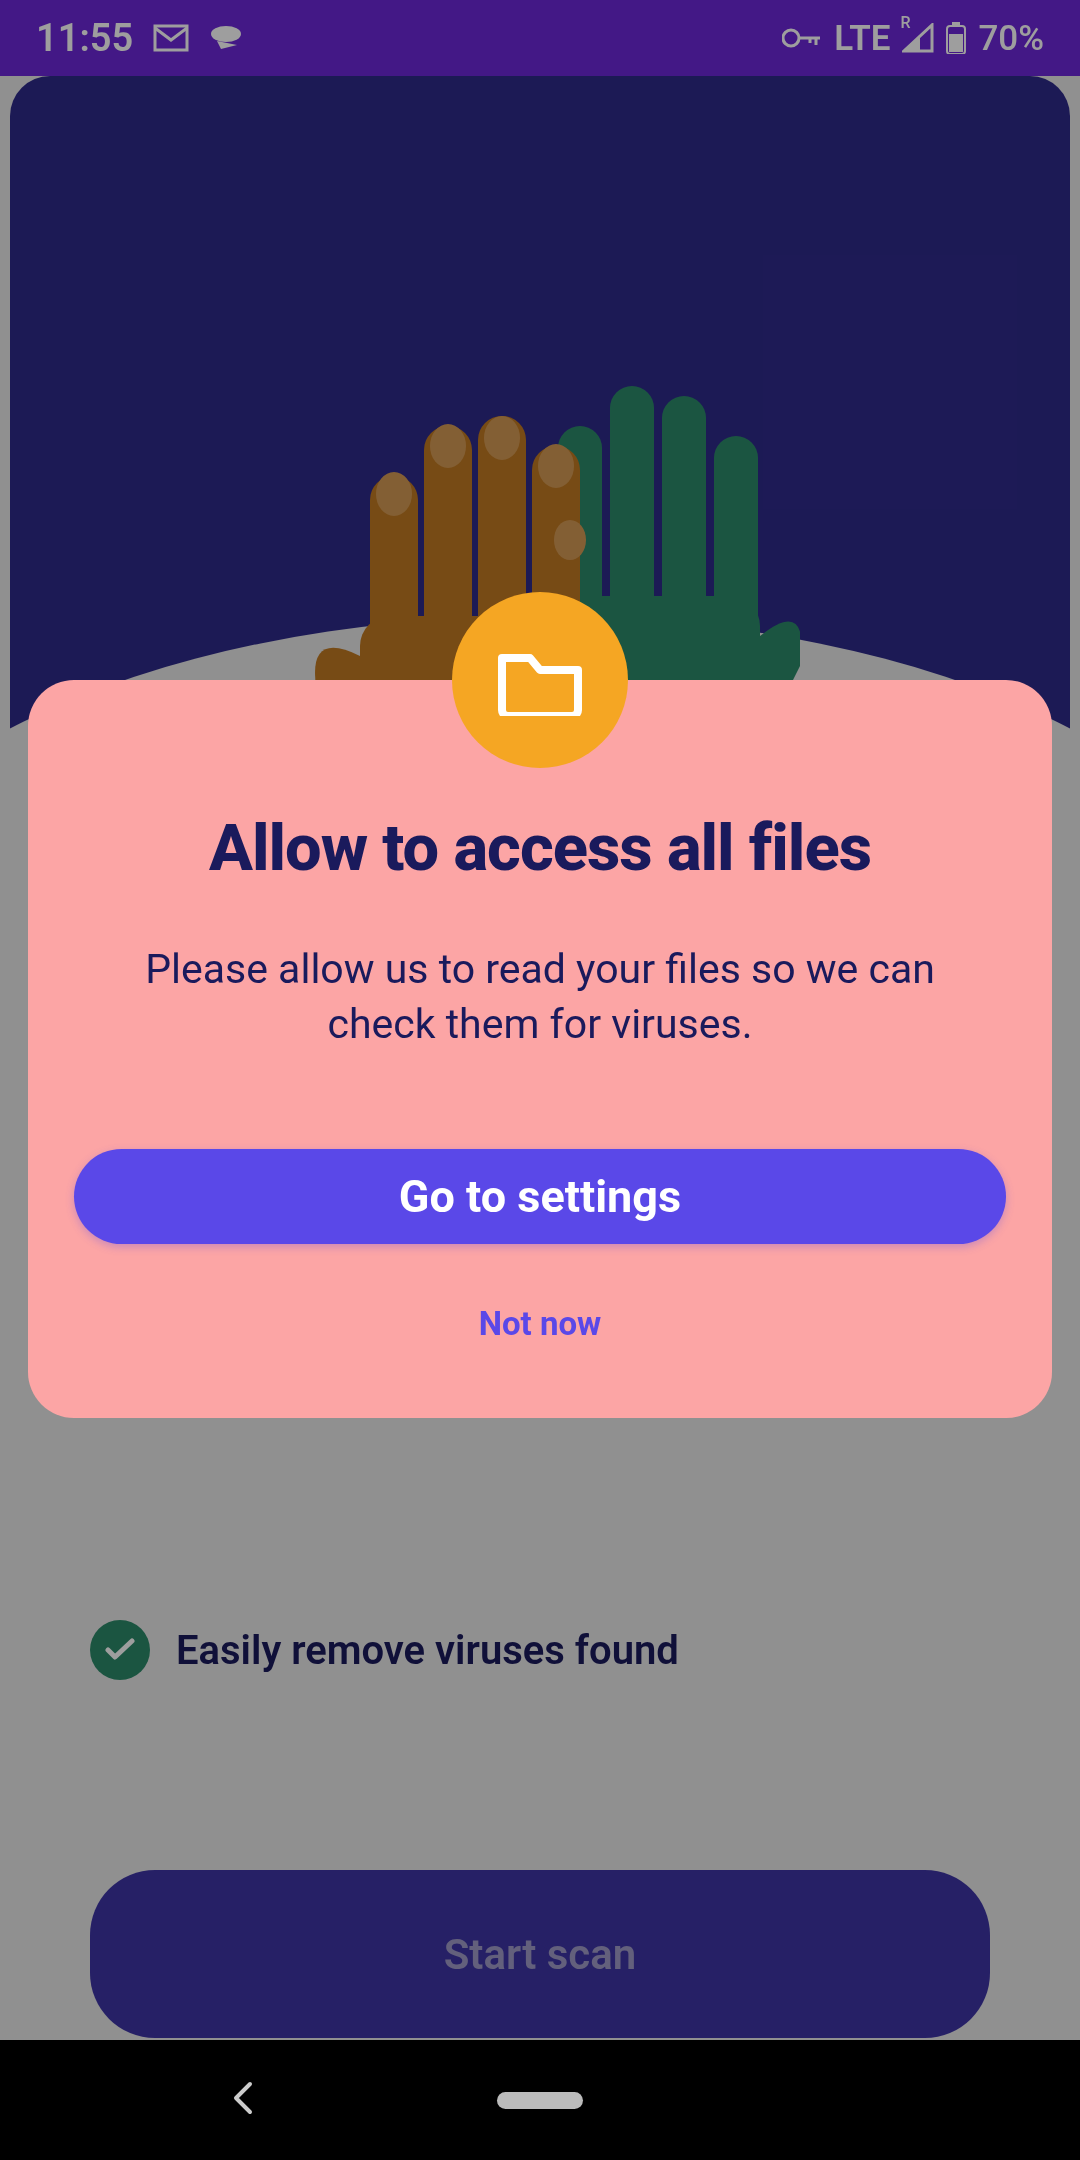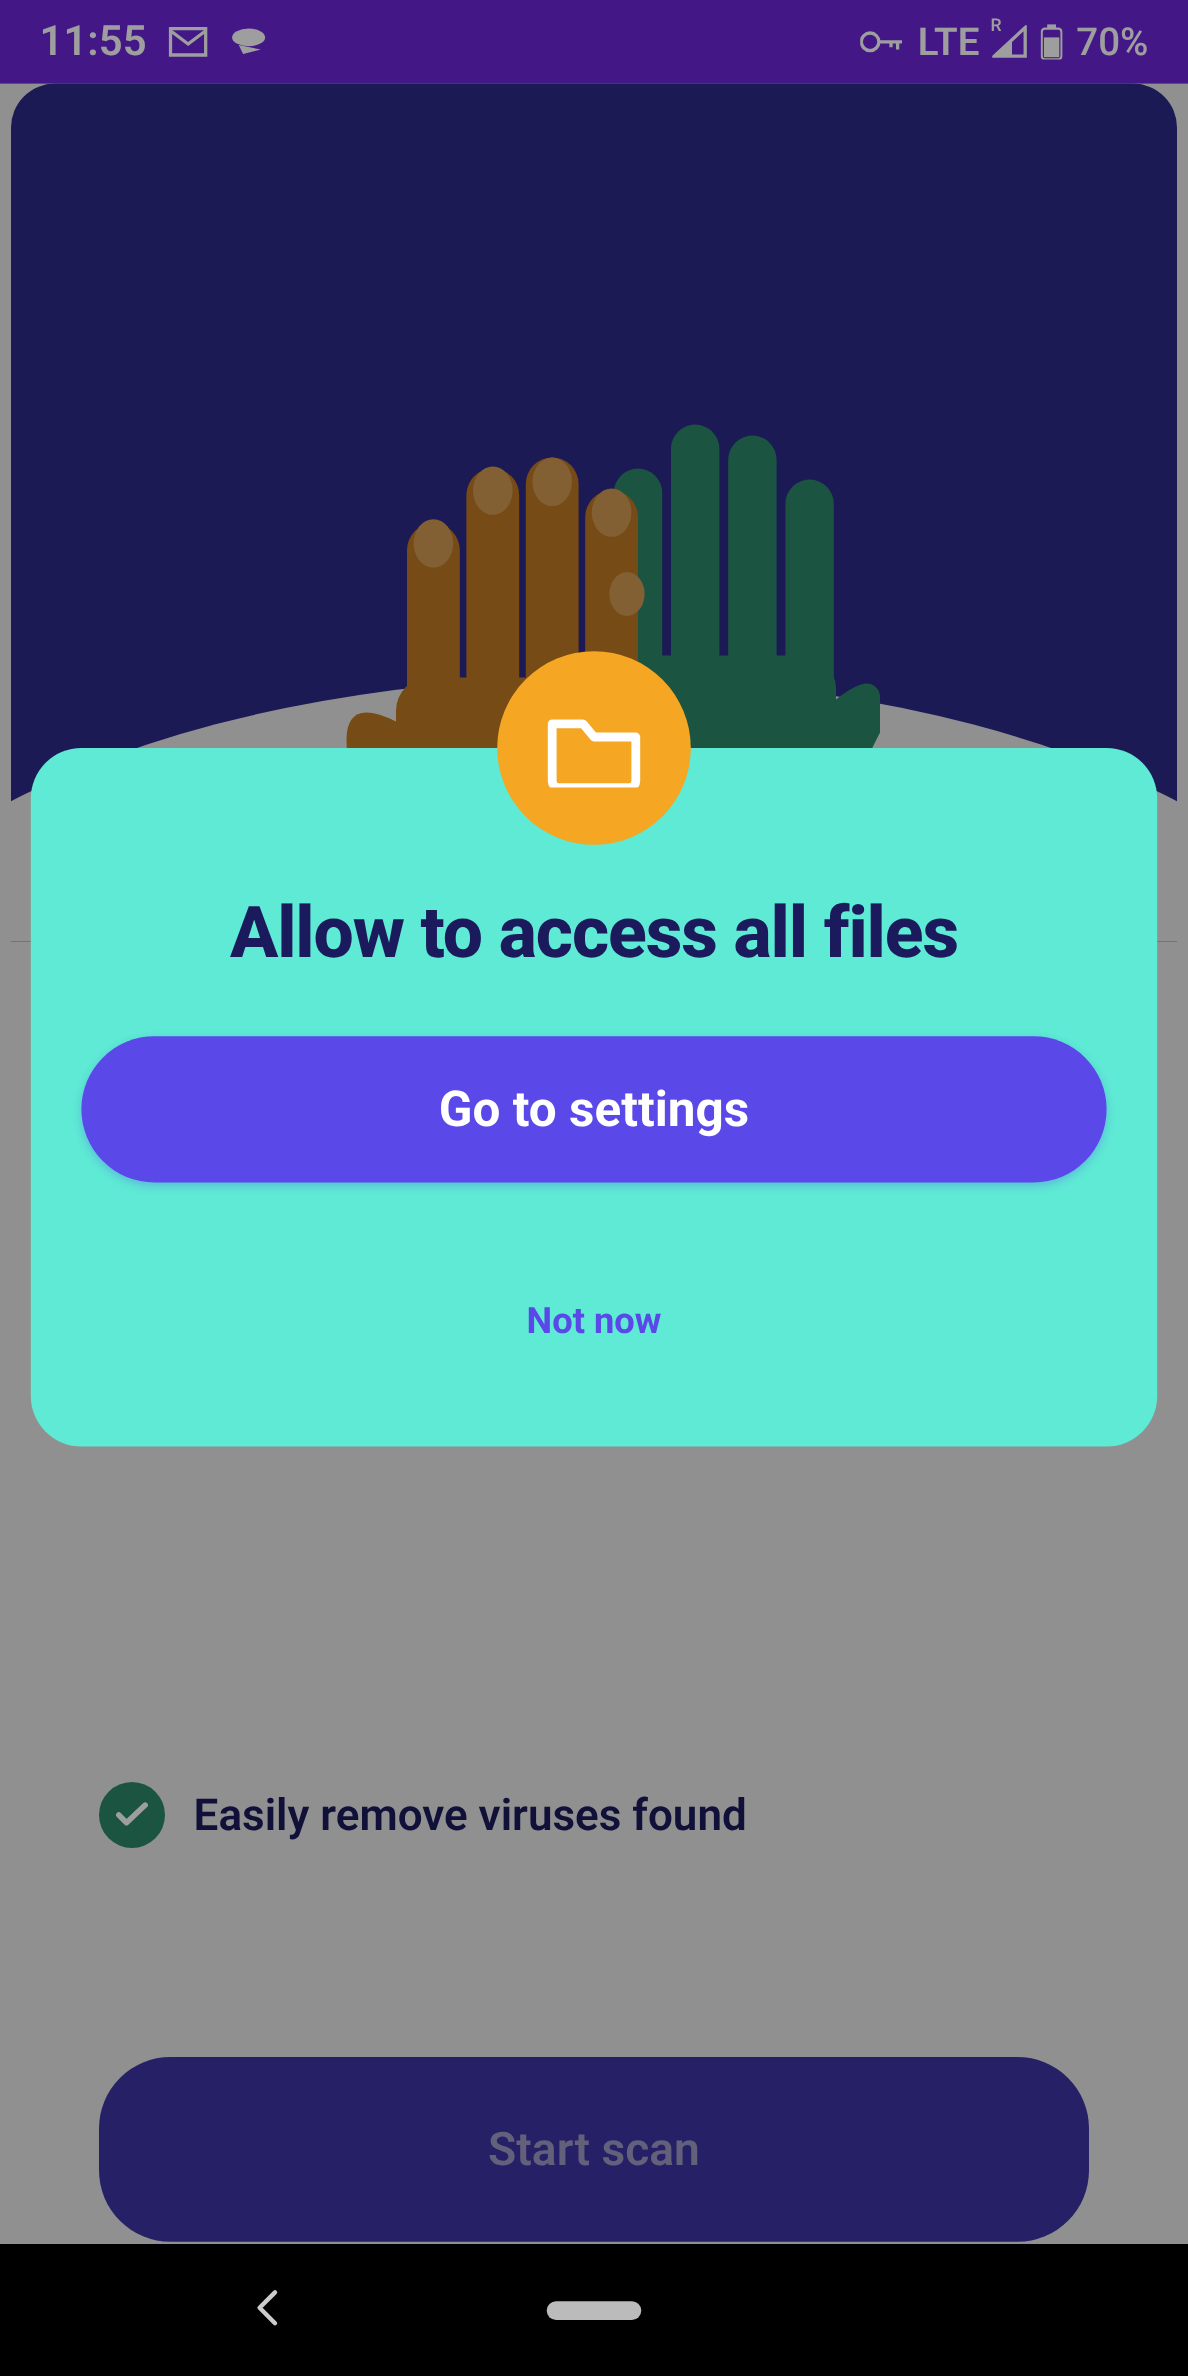--- a/index.html
+++ b/index.html
@@ -111,23 +111,23 @@
     position: absolute;
     top: 0; left: 0; right: 0; bottom: 120px;
     background: rgba(0,0,0,0.38);
     z-index: 10;
   }
   
   .dialog {
     position: absolute;
     left: 28px; right: 28px;
     top: 680px;
-    background: #5eead4;
+    background: #fca5a5;
     border-radius: 46px;
-    padding: 130px 46px 64px 46px;
+    padding: 130px 46px 44px 46px;
     z-index: 20;
   }
   .dialog-icon-circle {
     position: absolute;
     top: -88px;
     left: 50%;
     transform: translateX(-50%);
     width: 176px; height: 176px;
     background: #f5a623;
     border-radius: 50%;
@@ -146,30 +146,30 @@
   }
   .dialog-body {
     font-size: 41px;
     color: #1a1a5c;
     text-align: center;
     line-height: 1.35;
     margin-bottom: 96px;
     padding: 0 14px;
   }
   .primary-btn {
-    height: 133px;
+    height: 95px;
     background: #5a48e8;
     border-radius: 67px;
     display: flex;
     align-items: center;
     justify-content: center;
     font-size: 45px;
     font-weight: 700;
     color: white;
-    margin-bottom: 76px;
+    margin-bottom: 30px;
     box-shadow: 0 3px 8px rgba(90,72,232,0.3);
   }
   .secondary-btn {
     height: 100px;
     display: flex;
     align-items: center;
     justify-content: center;
     font-size: 33px;
     font-weight: 700;
     color: #5a48e8;
@@ -293,20 +293,21 @@
   <div class="overlay"></div>
 
   <div class="dialog">
     <div class="dialog-icon-circle">
       <svg width="88" height="72" viewBox="0 0 88 72">
         <path d="M6 14 h28 l10 12 h38 v40 a6 6 0 0 1 -6 6 H12 a6 6 0 0 1 -6 -6 Z" fill="#f5a623" stroke="white" stroke-width="8" stroke-linejoin="round"></path>
         <path d="M6 22 h76" stroke="white" stroke-width="0"></path>
       </svg>
     </div>
     <div class="dialog-title">Allow to access all files</div>
+    <div class="dialog-body">Please allow us to read your files so we can check them for viruses.</div>
     <div class="primary-btn">
       <span>Go to settings</span>
     </div>
     <div class="secondary-btn">
       <span>Not now</span>
     </div>
   </div>
 
   <div class="nav-bar">
     <span class="nav-back">

